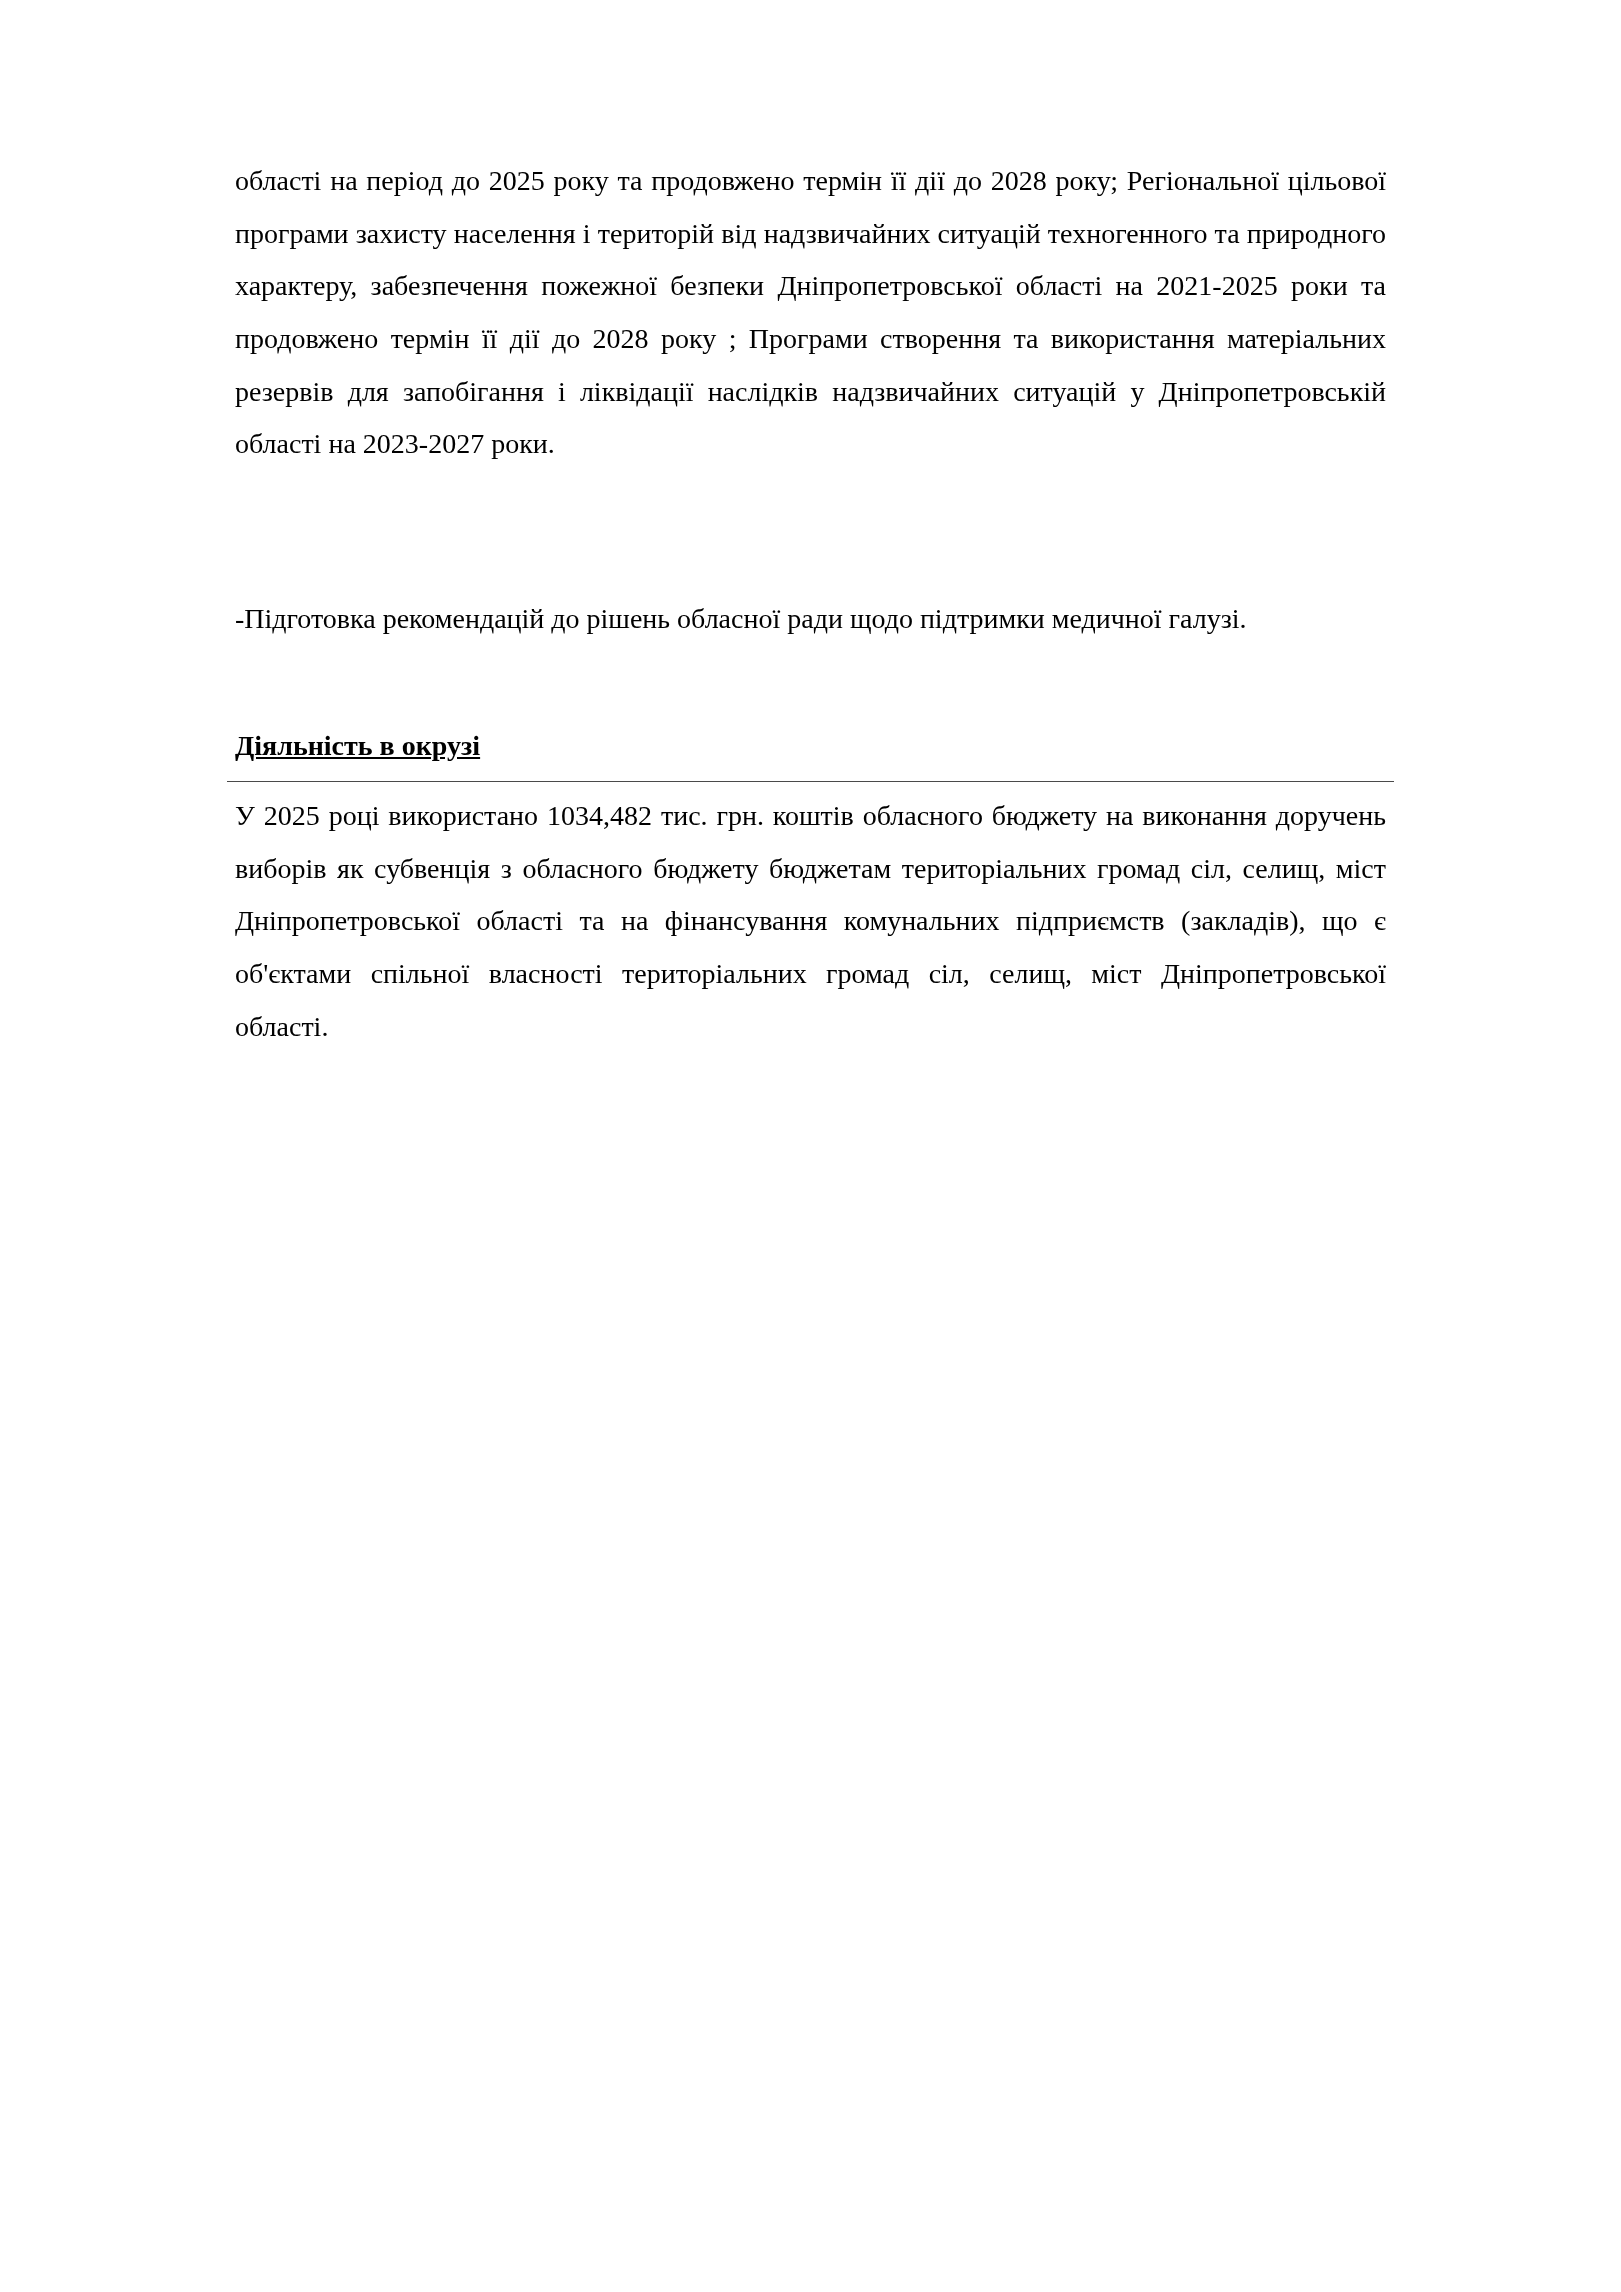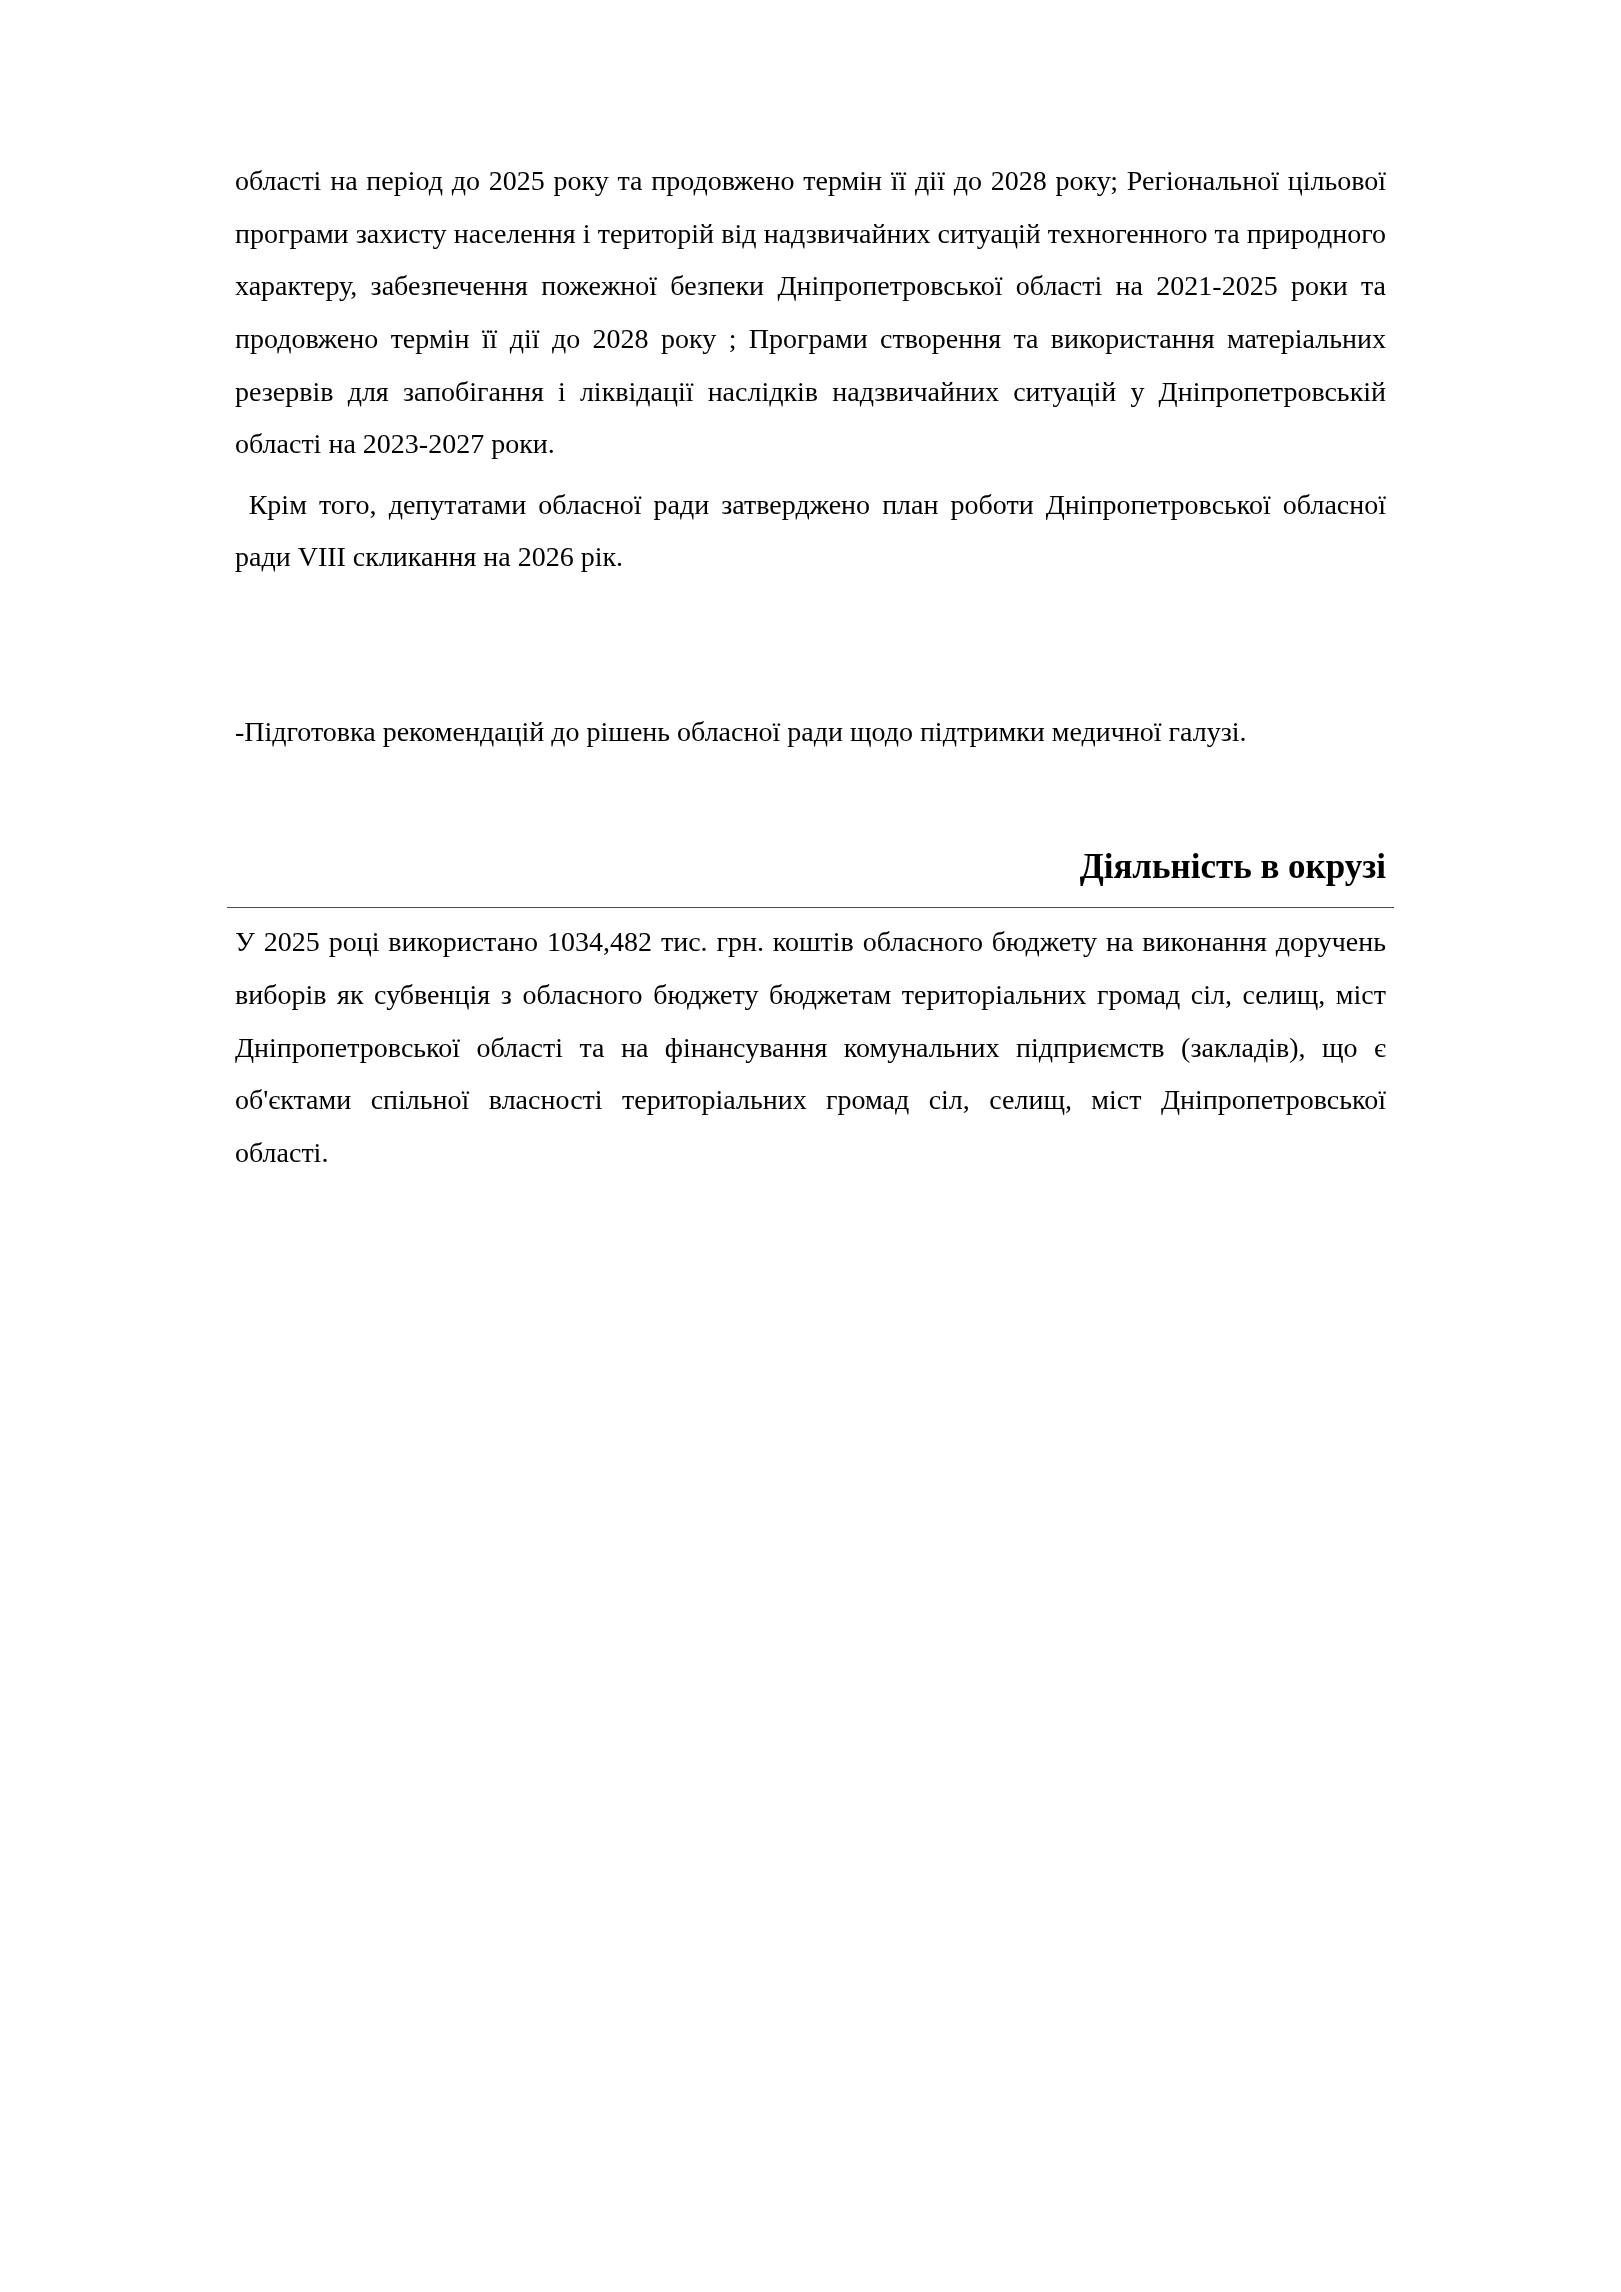--- a/index.html
+++ b/index.html
@@ -41,43 +41,43 @@
     height: 53px;
   }
   .gap-lg {
     height: 59px;
   }
   .nojust {
     text-align: left;
   }
   .section-heading {
     font-weight: bold;
-    font-size: 35px;
+    font-size: 28px;
     line-height: 1.88;
-    text-align: right;
+    text-align: left;
+    text-decoration: underline;
   }
   .hr-line {
     border: none;
     border-top: 1px solid #4a4a4a;
     margin: 5.9px 0 2px 0;
     height: 0;
   }
   .list-line {
     text-align: justify;
   }
 </style>
 </head>
 <body>
 
 <div class="page">
   <div class="doc-body">
 
     <p class="para">області на період до 2025 року та продовжено термін її дії до 2028 року; Регіональної цільової програми захисту населення і територій від надзвичайних ситуацій техногенного та природного характеру, забезпечення пожежної безпеки Дніпропетровської області на 2021-2025 роки та продовжено термін її дії до 2028 року ; Програми створення та використання матеріальних резервів для запобігання і ліквідації наслідків надзвичайних ситуацій у Дніпропетровській області на 2023-2027 роки.</p>
 
-    <p class="para para-indent"> Крім того, депутатами обласної ради затверджено план роботи Дніпропетровської обласної ради VIII скликання на 2026 рік.</p>
 
     <div class="gap-md"></div>
 
 
     <div class="gap-md"></div>
 
 
 
 
     <p class="list-line">-Підготовка рекомендацій до рішень обласної ради щодо підтримки медичної галузі.</p>

